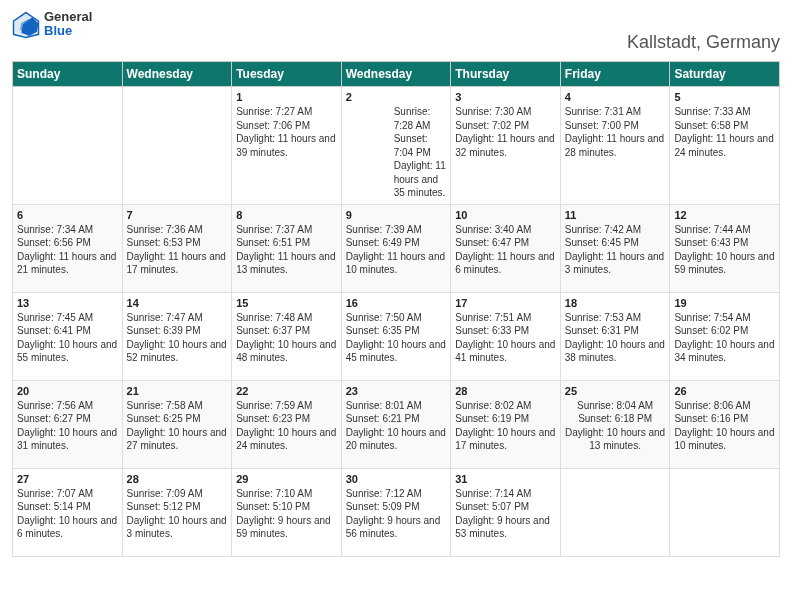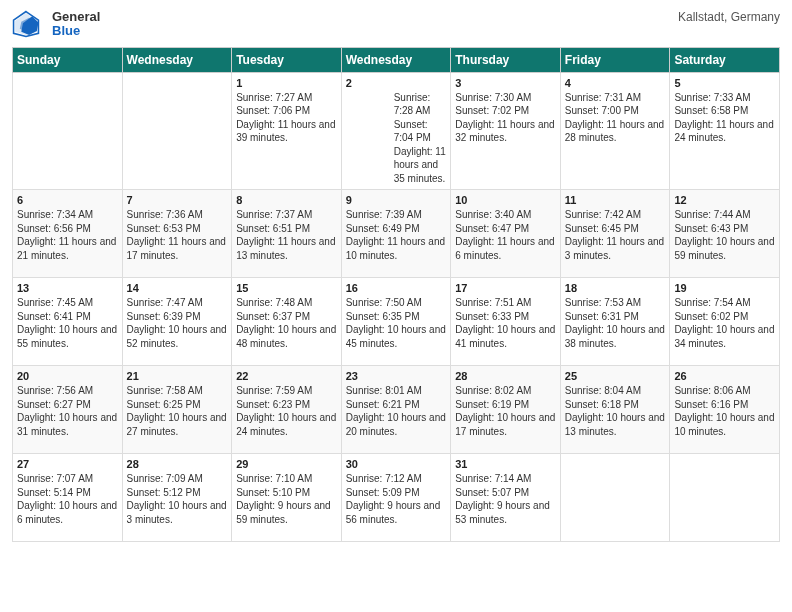--- a/index.html
+++ b/index.html
@@ -17,22 +17,22 @@
       padding: 10px 12px 12px 12px;
     }
     .header {
       display: flex;
       justify-content: space-between;
       align-items: flex-start;
       margin-bottom: 8px;
     }
     .logo {
       display: flex;
-      align-items: flex-start;
-      gap: 12px;
+      align-items: flex-end;
+      gap: 4px;
     }
     .logo-text {
       display: flex;
       flex-direction: column;
       line-height: 1.1;
     }
     .logo-general {
       font-size: 13px;
       font-weight: bold;
       color: #333;
@@ -49,22 +49,23 @@
     .title-block {
       text-align: right;
     }
     .month-title {
       font-size: 32px;
       font-weight: normal;
       color: #333;
       line-height: 1.1;
     }
     .location {
-      font-size: 12px;
+      font-size: 18px;
       color: #555;
+      margin-top: 22px;
     }
     .calendar {
       width: 100%;
       border-collapse: collapse;
       table-layout: fixed;
     }
     .calendar thead tr th {
       background: #0f766e;
       color: #fff;
       font-size: 12px;
@@ -285,21 +286,21 @@
 Daylight: 10 hours and 20 minutes.</div>
           </td>
           <td>
             <span class="day-number">28</span>
             <div class="day-info" style="white-space: pre-line;">Sunrise: 8:02 AM
 Sunset: 6:19 PM
 Daylight: 10 hours and 17 minutes.</div>
           </td>
           <td>
             <span class="day-number">25</span>
-            <div class="day-info" style="white-space: pre-line;">Sunrise: 8:04 AM
+            <div class="day-info" style="white-space: pre-line; text-align: center;">Sunrise: 8:04 AM
 Sunset: 6:18 PM
 Daylight: 10 hours and 13 minutes.</div>
           </td>
           <td>
             <span class="day-number">26</span>
             <div class="day-info" style="white-space: pre-line;">Sunrise: 8:06 AM
 Sunset: 6:16 PM
 Daylight: 10 hours and 10 minutes.</div>
           </td>
         </tr>

